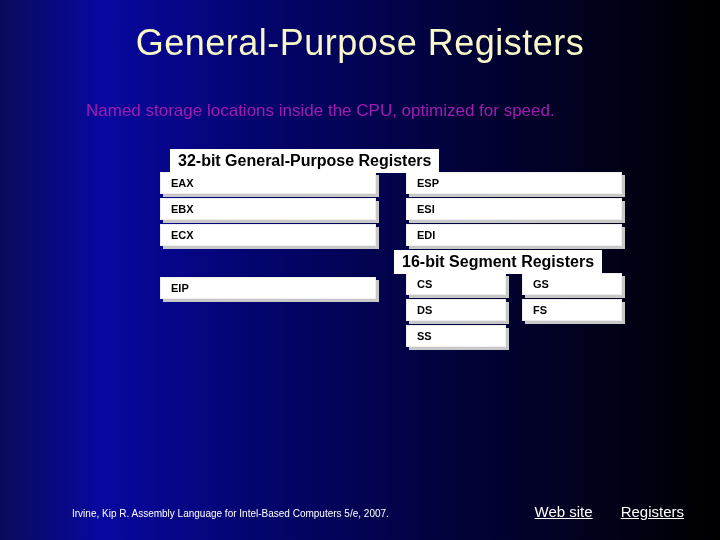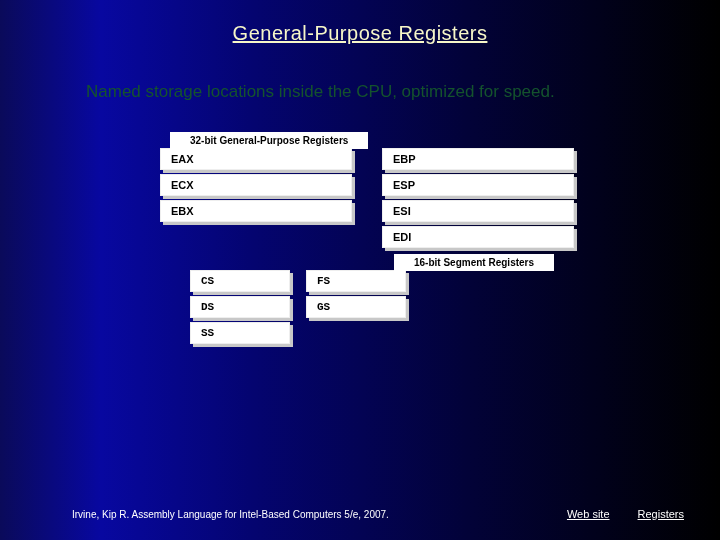--- a/index.html
+++ b/index.html
@@ -5,62 +5,61 @@
   * { box-sizing: border-box; margin: 0; padding: 0; }
   html, body { width: 720px; height: 540px; overflow: hidden; }
   body {
     background: linear-gradient(to right, #0a0a5a 0%, #0808a0 14%, #040470 35%, #020238 65%, #000000 100%);
     font-family: Arial, Helvetica, sans-serif;
     color: #fff;
     position: relative;
   }
   .title {
     text-align: center;
-    font-size: 20px;
+    font-size: 36px;
     font-weight: normal;
     color: #f7f7c8;
     padding-top: 22px;
     letter-spacing: 0.5px;
-    text-decoration: underline;
   }
   .subtitle {
     font-size: 17px;
-    color: #14532d;
+    color: #a21caf;
     padding: 36px 60px 0 86px;
     line-height: 1.35;
     max-width: 620px;
   }
   .diagram {
     margin: 26px 0 0 160px;
     width: 452px;
   }
   .section .caption {
     display: inline-block;
     background: #ffffff;
     color: #000;
-    font-size: 10px;
+    font-size: 16px;
     font-weight: bold;
-    padding: 3px 20px;
+    padding: 3px 8px;
     margin-left: 10px;
     margin-bottom: 0;
     position: relative;
     z-index: 2;
   }
   .caption.right {
     margin-left: 234px;
   }
   .pair-row {
     display: flex;
     gap: 30px;
     margin-top: -1px;
   }
   .col { display: flex; flex-direction: column; gap: 0; }
   .regbox {
     position: relative;
-    width: 192px;
+    width: 216px;
     height: 22px;
     margin-bottom: 4px;
   }
   .regbox.small { width: 100px; }
   .regbox .shadow {
     position: absolute;
     left: 3px; top: 3px;
     width: 100%; height: 100%;
     background: #c8c8c8;
   }
@@ -74,70 +73,65 @@
     align-items: center;
     padding-left: 10px;
     color: #000;
     font-size: 11px;
     font-weight: bold;
   }
   .sect2 { margin-top: 0; }
   .small-cols {
     display: flex;
     gap: 16px;
-    font-family: Liberation Mono, monospace;
   }
   .footer {
     position: absolute;
     bottom: 20px;
     left: 36px;
     right: 36px;
     display: flex;
     align-items: baseline;
     font-size: 10px;
     color: #ffffff;
   }
   .footer .cred { flex: 1; padding-left: 36px; }
   .footer .link {
     text-decoration: underline;
     color: #ffffff;
     margin-left: 28px;
-    font-size: 11px;
+    font-size: 15px;
   }
 </style>
 </head>
 <body>
 
 <h1 class="title">General-Purpose Registers</h1>
 <p class="subtitle">Named storage locations inside the CPU, optimized for speed.</p>
 
 <div class="diagram">
 
   <div class="section">
     <div class="caption">32-bit General-Purpose Registers</div>
     <div class="pair-row">
       <div class="col">
         <div class="regbox">
             <div class="shadow"></div>
             <div class="face">EAX</div>
           </div>
         <div class="regbox">
             <div class="shadow"></div>
-            <div class="face">ECX</div>
+            <div class="face">EBX</div>
           </div>
         <div class="regbox">
             <div class="shadow"></div>
-            <div class="face">EBX</div>
+            <div class="face">ECX</div>
           </div>
       </div>
       <div class="col">
-        <div class="regbox">
-            <div class="shadow"></div>
-            <div class="face">EBP</div>
-          </div>
         <div class="regbox">
             <div class="shadow"></div>
             <div class="face">ESP</div>
           </div>
         <div class="regbox">
             <div class="shadow"></div>
             <div class="face">ESI</div>
           </div>
         <div class="regbox">
             <div class="shadow"></div>
@@ -145,44 +139,48 @@
           </div>
       </div>
     </div>
   </div>
 
   <div class="section sect2">
     <div class="caption right">16-bit Segment Registers</div>
     <div class="pair-row">
       <div class="col">
         <div style="height:4px"></div>
+        <div class="regbox">
+            <div class="shadow"></div>
+            <div class="face">EIP</div>
+          </div>
       </div>
       <div class="small-cols">
         <div class="col">
           <div class="regbox small">
               <div class="shadow"></div>
               <div class="face">CS</div>
             </div>
           <div class="regbox small">
               <div class="shadow"></div>
               <div class="face">DS</div>
             </div>
           <div class="regbox small">
               <div class="shadow"></div>
               <div class="face">SS</div>
             </div>
         </div>
         <div class="col">
           <div class="regbox small">
               <div class="shadow"></div>
-              <div class="face">FS</div>
+              <div class="face">GS</div>
             </div>
           <div class="regbox small">
               <div class="shadow"></div>
-              <div class="face">GS</div>
+              <div class="face">FS</div>
             </div>
         </div>
       </div>
     </div>
   </div>
 
 </div>
 
 <div class="footer">
   <span class="cred">Irvine, Kip R. Assembly Language for Intel-Based Computers 5/e, 2007.</span>

